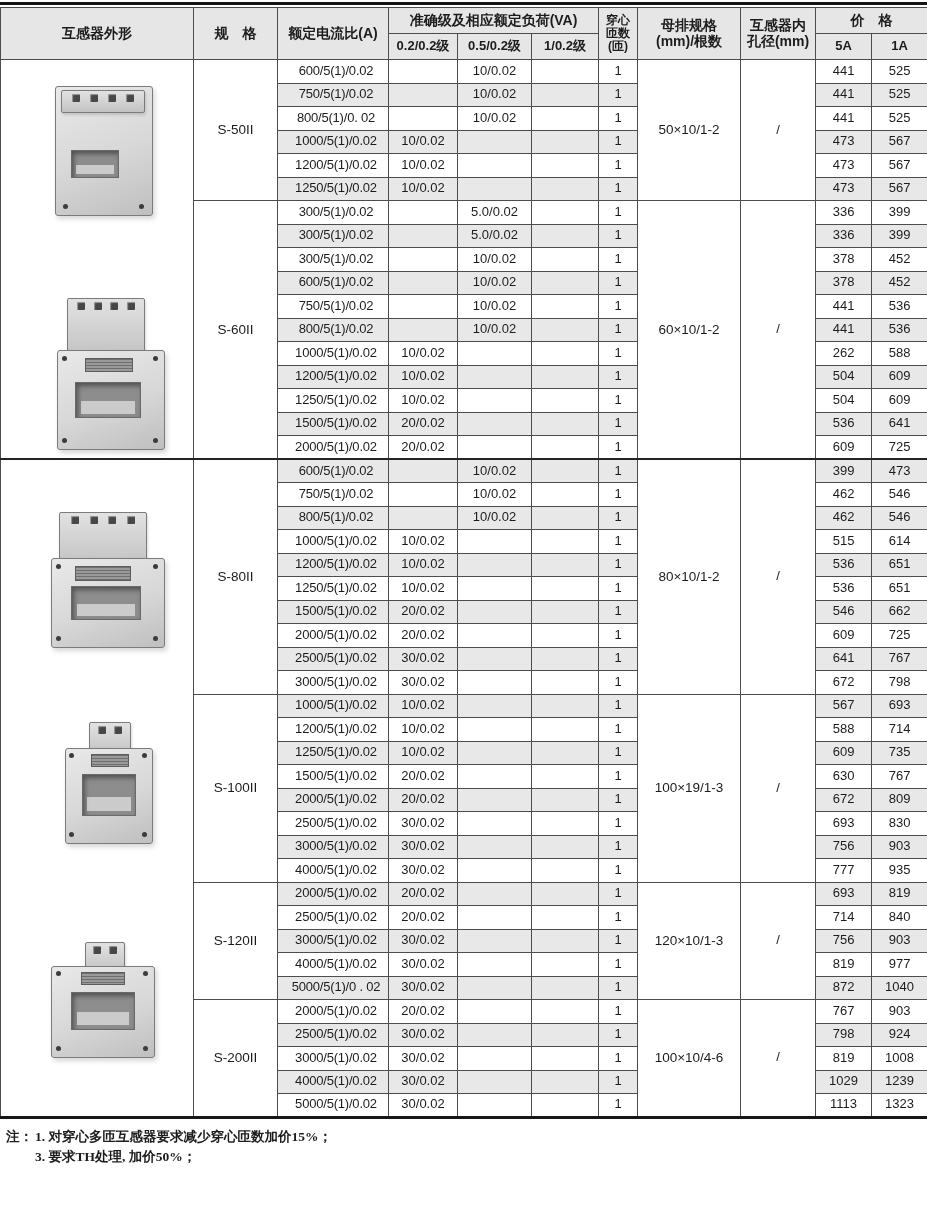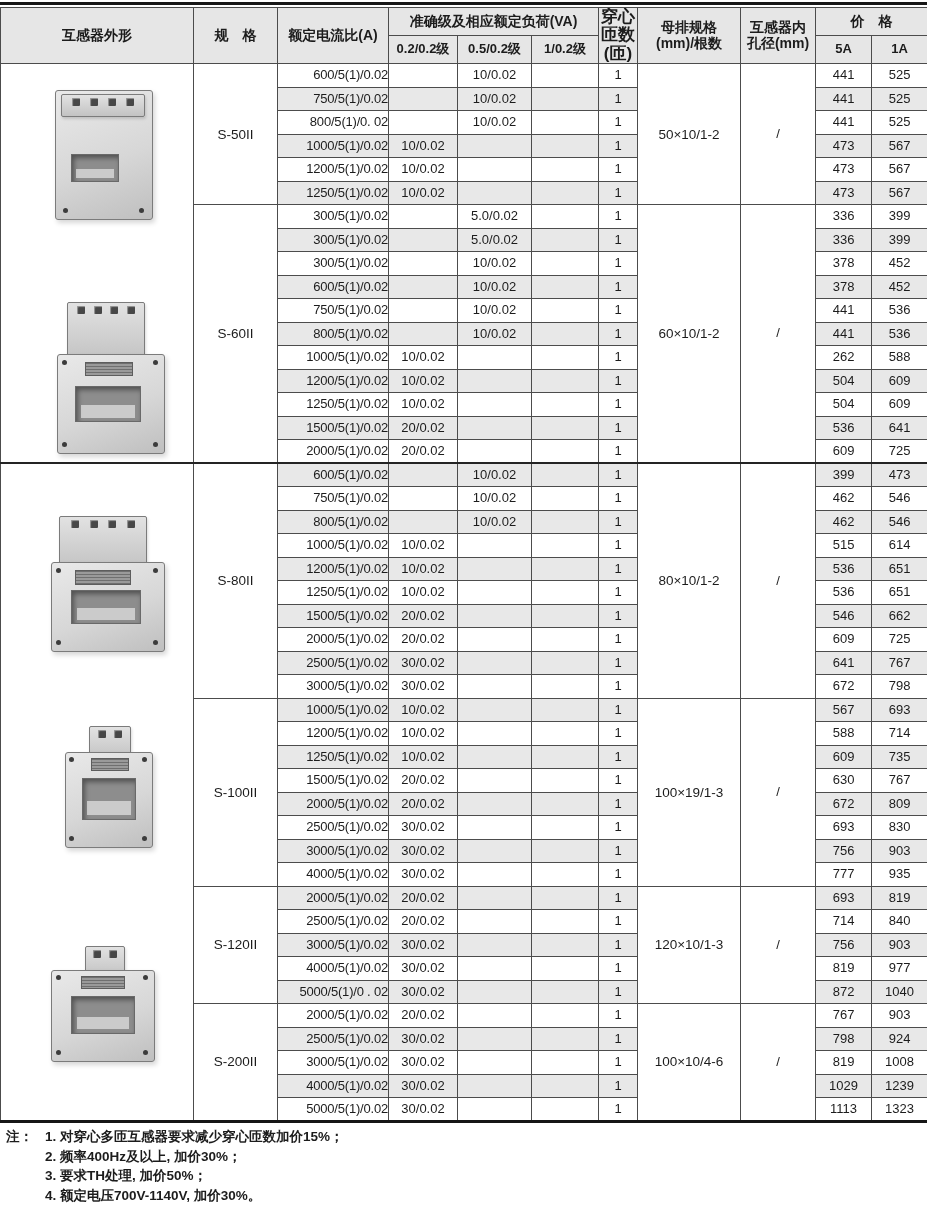--- a/index.html
+++ b/index.html
@@ -7,26 +7,26 @@
         font-family:"Liberation Sans","DejaVu Sans",sans-serif;color:#1c1c1c;overflow:hidden;}
   .top-rule{position:absolute;left:0;top:2px;width:927px;height:3px;background:#161616;}
 
   table.ct{position:absolute;left:0;top:7px;width:927px;border-collapse:collapse;table-layout:fixed;
            border-left:1px solid #4c4c4c;border-right:1px solid #4c4c4c;border-bottom:3px solid #161616;}
   .ct th,.ct td{border:1px solid #4c4c4c;padding:0;text-align:center;vertical-align:middle;
                 font-size:13px;line-height:1.12;overflow:hidden;}
   .ct thead th{background:#e6e6e6;font-weight:bold;font-size:14px;white-space:pre-line;}
   .ct thead tr{height:26px;}
   .ct thead th.sub{font-size:13px;}
-  .ct thead th.turns-h{font-size:17px;line-height:1.08;}
+  .ct thead th.turns-h{font-size:12px;line-height:1.08;}
   .ct tbody tr{height:23.5px;}
   .ct tbody td{background:#ffffff;}
   .ct tbody tr.stripe td{background:#e8e8e8;}
   .ct tbody td.merged{background:#ffffff !important;}
-  .ct td.c-ratio{text-align:right;padding-left:6px;letter-spacing:-0.2px;}
+  .ct td.c-ratio{text-align:center;padding-left:6px;letter-spacing:-0.2px;}
   .ct td.c-spec,.ct td.c-bus{font-size:13.5px;}
   .ct tr.group-start td{border-top:2px solid #242424;}
   .ct td.img-cell{vertical-align:top;}
   .img-inner{position:relative;width:100%;height:100%;}
 
   
   .fig{position:absolute;}
   .f-body{position:absolute;background:linear-gradient(160deg,#e9e9e9 0%,#d7d7d7 55%,#bfbfbf 100%);
           border:1px solid #7b7b7b;border-radius:3px;box-shadow:2px 3px 5px rgba(0,0,0,.16);}
   .f-term{position:absolute;background:linear-gradient(#e2e2e2,#c3c3c3);border:1px solid #7b7b7b;
@@ -45,21 +45,21 @@
   .fig-s50ii{left:54px;top:26px;width:96px;height:128px;}
   .fig-s60ii{left:56px;top:238px;width:106px;height:150px;}
   .fig-s80ii{left:50px;top:52px;width:112px;height:134px;}
   .fig-s100ii{left:64px;top:262px;width:86px;height:120px;}
   .fig-s200ii{left:50px;top:482px;width:102px;height:114px;}
 
   
   .notes{position:absolute;left:6px;top:1127px;font-size:13.5px;font-weight:bold;line-height:19.5px;
          display:flex;align-items:flex-start;}
   .notes .prefix{white-space:nowrap;}
-  .notes .items{margin-left:12px;}
+  .notes .items{margin-left:2px;font-family:Liberation Serif, serif;}
 </style>
 </head>
 <body>
 
 <div class="page">
   <div class="top-rule"></div>
 
   <table class="ct">
     <colgroup>
       <col style="width:193px">
@@ -600,18 +600,16 @@
           <td class="c-p5">1113</td>
           <td class="c-p1">1323</td>
         </tr>
       </tbody>
   </table>
 
   <div class="notes">
     <span class="prefix">注：</span>
     <div class="items">
       <div>1. 对穿心多匝互感器要求减少穿心匝数加价15%；</div>
-      <div>2. 频率400Hz及以上, 加价30%；</div>
       <div>3. 要求TH处理, 加价50%；</div>
-      <div>4. 额定电压700V-1140V, 加价30%。</div>
     </div>
   </div>
 </div>
 
 </body></html>

